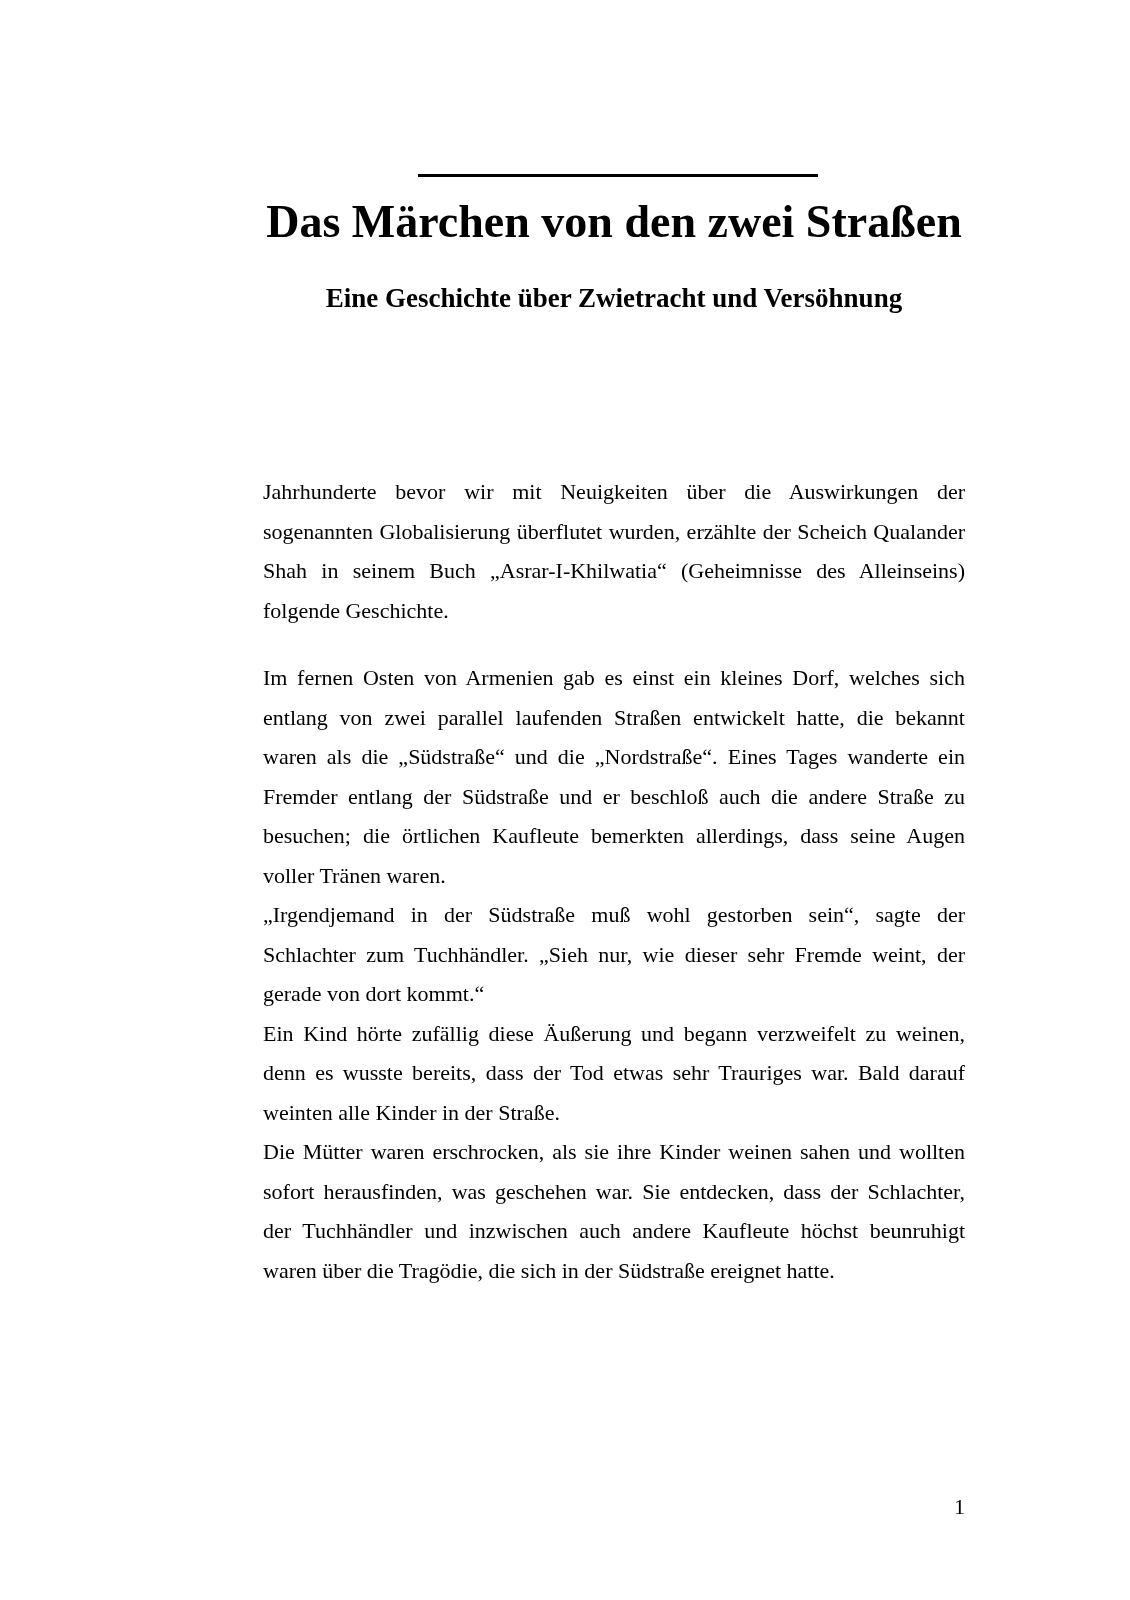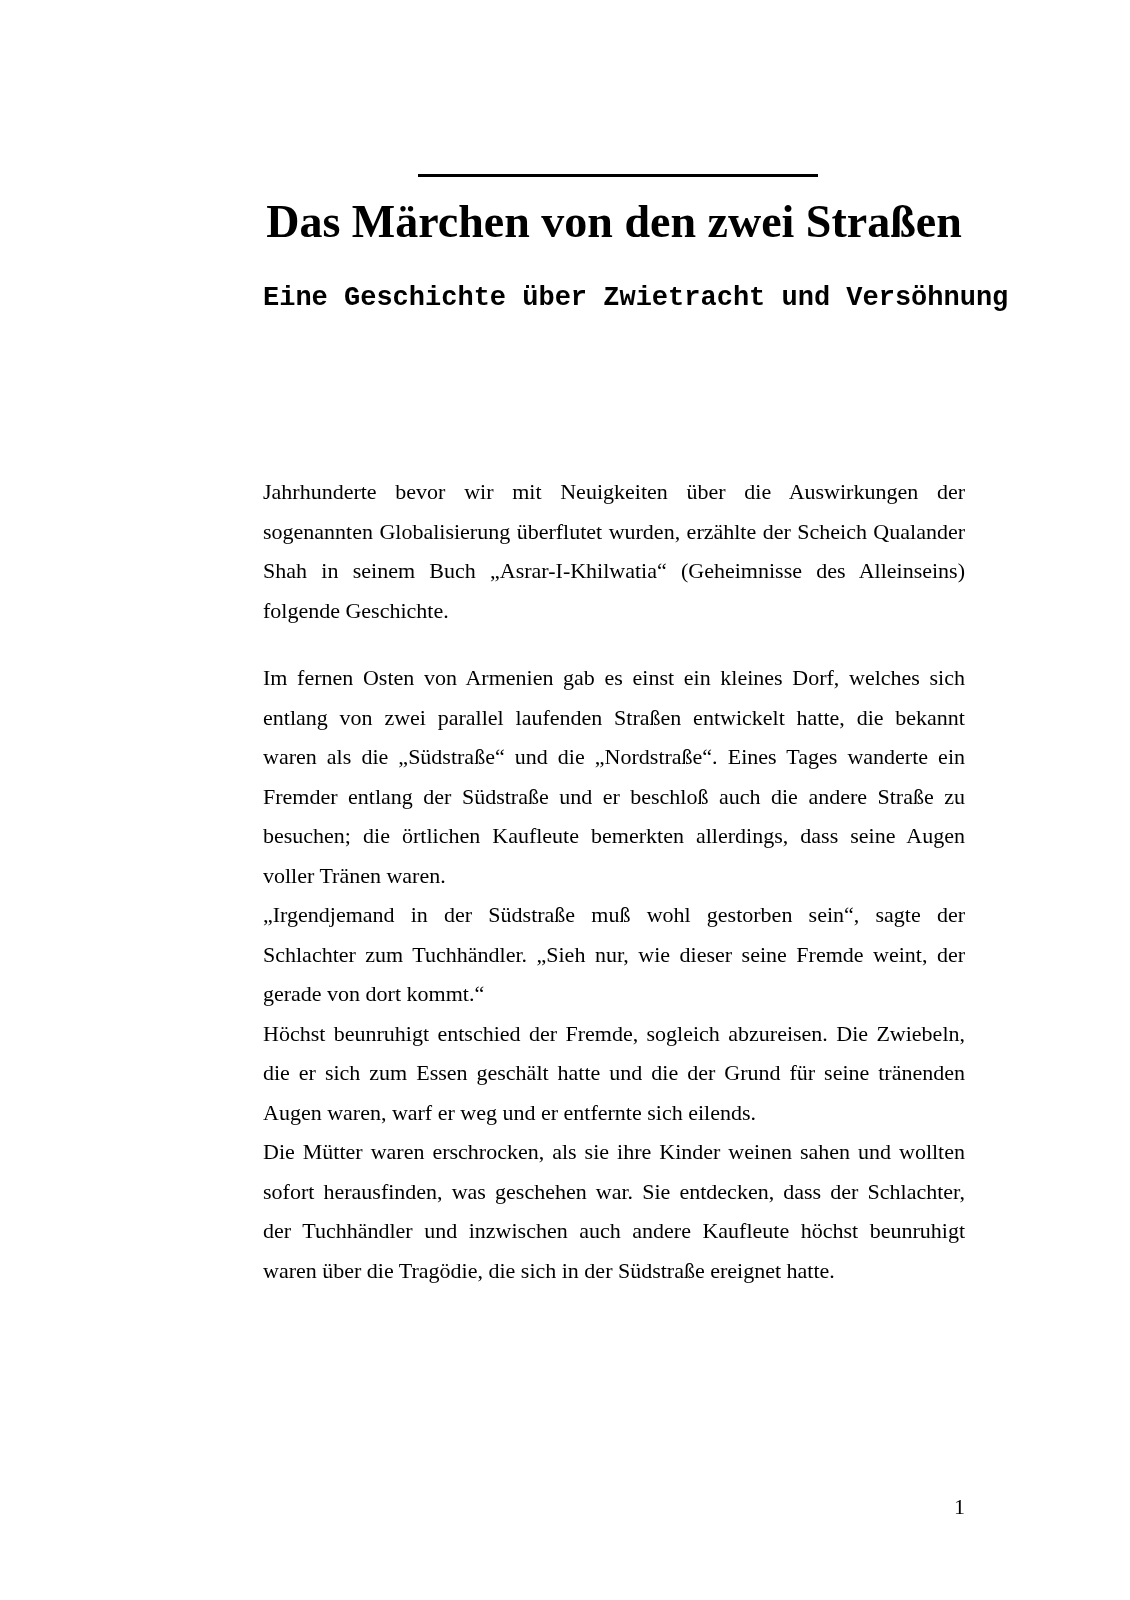--- a/index.html
+++ b/index.html
@@ -40,21 +40,20 @@
     position: absolute;
     left: 263px;
     top: 282px;
     width: 702px;
     margin: 0;
     font-size: 27px;
     font-weight: bold;
     line-height: 1.2;
     text-align: center;
     white-space: nowrap;
-    font-family: Liberation Mono, monospace;
   }
   .doc-author {
     position: absolute;
     left: 263px;
     top: 362px;
     width: 702px;
     font-size: 21px;
     font-weight: bold;
     line-height: 1.2;
     text-align: right;
@@ -94,20 +93,20 @@
   <div class="divider-rule"></div>
 
   <h1 class="doc-title">Das Märchen von den zwei Straßen</h1>
 
   <h2 class="doc-subtitle">Eine Geschichte über Zwietracht und Versöhnung</h2>
 
 
   <div class="doc-body">
     <p class="gap-after">Jahrhunderte bevor wir mit Neuigkeiten über die Auswirkungen der sogenannten Globalisierung überflutet wurden, erzählte der Scheich Qualander Shah in seinem Buch „Asrar-I-Khilwatia“ (Geheimnisse des Alleinseins) folgende Geschichte.</p>
     <p>Im fernen Osten von Armenien gab es einst ein kleines Dorf, welches sich entlang von zwei parallel laufenden Straßen entwickelt hatte, die bekannt waren als die „Südstraße“ und die „Nordstraße“. Eines Tages wanderte ein Fremder entlang der Südstraße und er beschloß auch die andere Straße zu besuchen; die örtlichen Kaufleute bemerkten allerdings, dass seine Augen voller Tränen waren.</p>
-    <p>„Irgendjemand in der Südstraße muß wohl gestorben sein“, sagte der Schlachter zum Tuchhändler. „Sieh nur, wie dieser seine Fremde weint, der gerade von dort kommt.“</p>
-    <p>Höchst beunruhigt entschied der Fremde, sogleich abzureisen. Die Zwiebeln, die er sich zum Essen geschält hatte und die der Grund für seine tränenden Augen waren, warf er weg und er entfernte sich eilends.</p>
+    <p>„Irgendjemand in der Südstraße muß wohl gestorben sein“, sagte der Schlachter zum Tuchhändler. „Sieh nur, wie dieser sehr Fremde weint, der gerade von dort kommt.“</p>
+    <p>Ein Kind hörte zufällig diese Äußerung und begann verzweifelt zu weinen, denn es wusste bereits, dass der Tod etwas sehr Trauriges war. Bald darauf weinten alle Kinder in der Straße.</p>
     <p>Die Mütter waren erschrocken, als sie ihre Kinder weinen sahen und wollten sofort herausfinden, was geschehen war. Sie entdecken, dass der Schlachter, der Tuchhändler und inzwischen auch andere Kaufleute höchst beunruhigt waren über die Tragödie, die sich in der Südstraße ereignet hatte.</p>
   </div>
 
   <div class="page-number">1</div>
 
 </div>
 
 </body></html>

